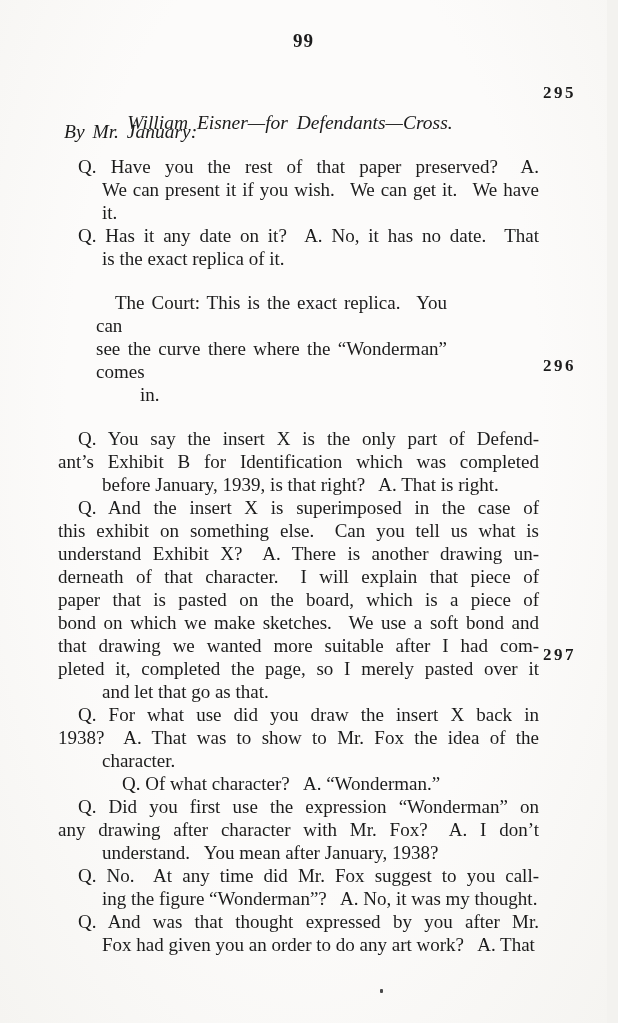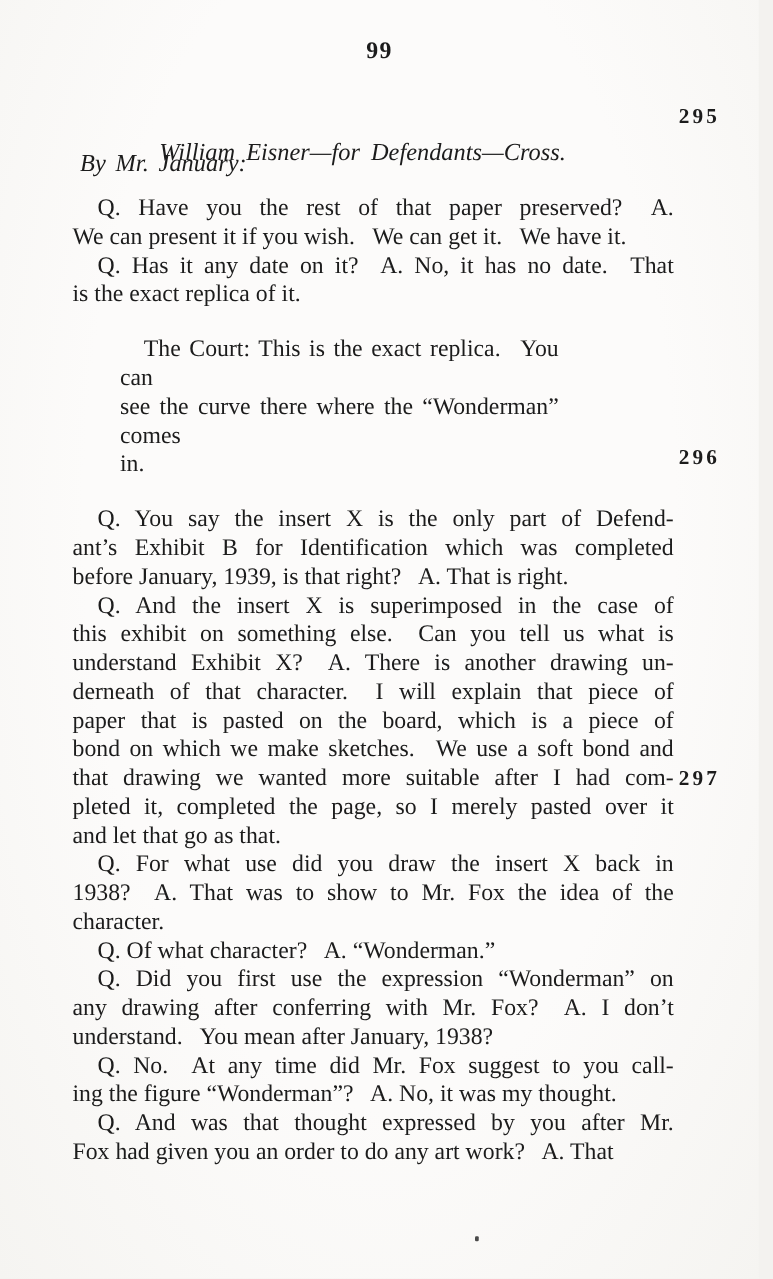--- a/index.html
+++ b/index.html
@@ -39,21 +39,21 @@
   }
   .margin-num {
     position: absolute;
     left: 543px;
     font-size: 17px;
     font-weight: bold;
     letter-spacing: 2.5px;
   }
   .mn-295 { top: 83px; }
   .mn-296 { top: 356px; }
-  .mn-297 { top: 613px; }
+  .mn-297 { top: 645px; }
   .byline {
     position: absolute;
     top: 121px;
     left: 64px;
     font-style: italic;
     font-size: 19.5px;
     word-spacing: 3px;
   }
   .body-block {
     position: absolute;
@@ -62,20 +62,21 @@
     width: 481px;
     font-size: 19px;
     line-height: 23px;
   }
   .line {
     text-align: justify;
     text-align-last: justify;
   }
   .line.last {
     text-align-last: left;
+    margin-left: 44px;
   }
   .para.qa .line.first {
     text-indent: 20px;
   }
   .para.court {
     margin: 21px 92px 21px 38px;
   }
   .para.court .line.first {
     text-indent: 19px;
     margin-top: 20px;
@@ -140,21 +141,21 @@
       <div class="para qa">
         <div class="line first">Q. For what use did you draw the insert X back in</div>
         <div class="line">1938?  A. That was to show to Mr. Fox the idea of the</div>
         <div class="line last">character.</div>
       </div>
       <div class="para qa">
         <div class="line first last">Q. Of what character?  A. “Wonderman.”</div>
       </div>
       <div class="para qa">
         <div class="line first">Q. Did you first use the expression “Wonderman” on</div>
-        <div class="line">any drawing after conferring with Mr. Fox?  A. I don’t</div>
+        <div class="line">any drawing after character with Mr. Fox?  A. I don’t</div>
         <div class="line last">understand.  You mean after January, 1938?</div>
       </div>
       <div class="para qa">
         <div class="line first">Q. No.  At any time did Mr. Fox suggest to you call-</div>
         <div class="line last">ing the figure “Wonderman”?  A. No, it was my thought.</div>
       </div>
       <div class="para qa">
         <div class="line first">Q. And was that thought expressed by you after Mr.</div>
         <div class="line last">Fox had given you an order to do any art work?  A. That</div>
       </div>

